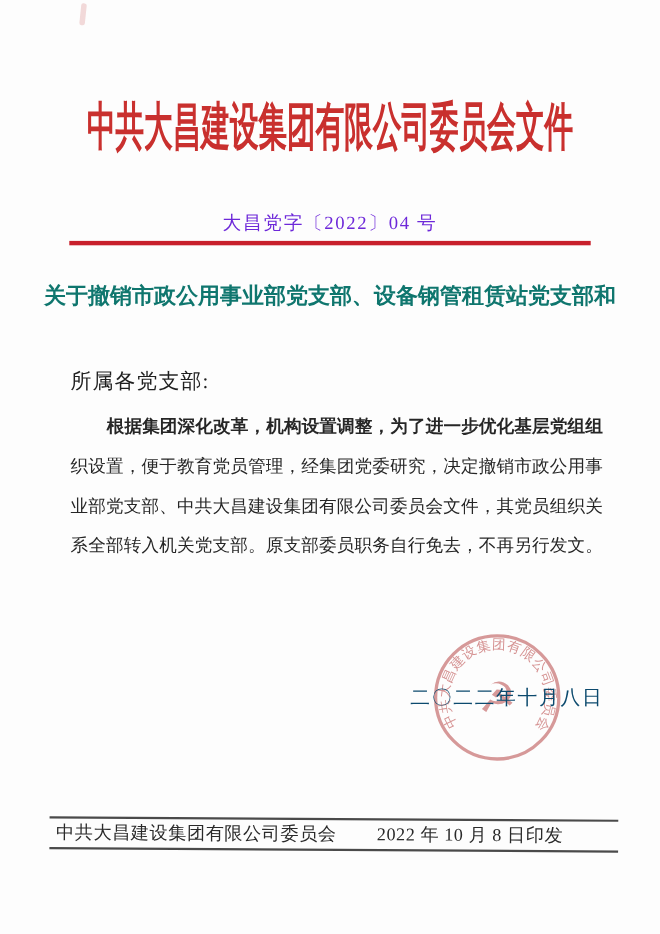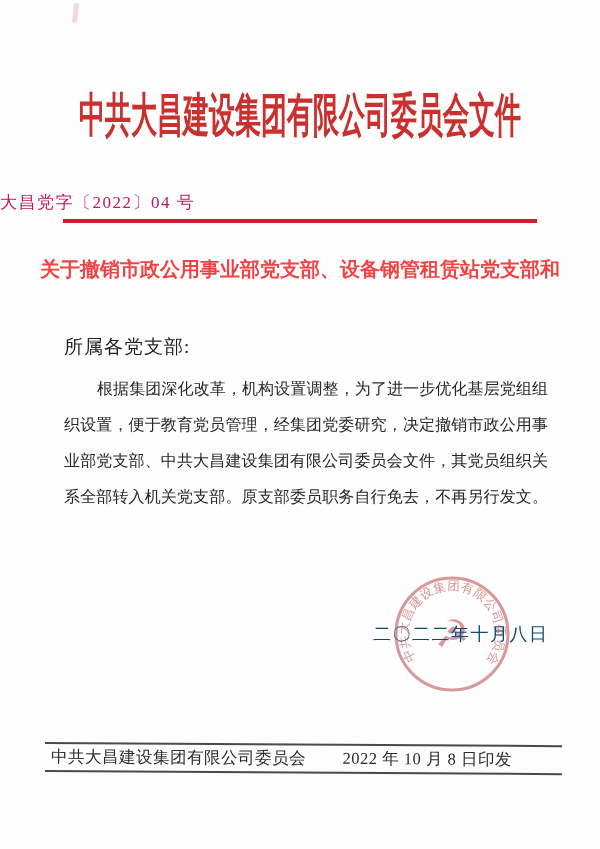--- a/index.html
+++ b/index.html
@@ -18,44 +18,44 @@
   }
   .org-title {
     position:absolute; top:84px; left:0; right:0;
     text-align:center; white-space:nowrap;
     font-size:26px; font-weight:bold; color:#c9302e;
     transform:scaleY(1.8); transform-origin:50% 0;
     letter-spacing:0px;
   }
   .doc-number {
     position:absolute; top:191px; left:0; right:0;
-    text-align:left; font-size:17px; letter-spacing:1.5px; color:#be185d;
+    text-align:center; font-size:17px; letter-spacing:1.5px; color:#6d28d9;
   }
   .red-rule {
     position:absolute; top:219px; left:63px; width:474px; height:4px;
     background:#c8202c;
   }
   .subject {
     position:absolute; top:250px; left:30px; right:30px;
-    text-align:center; font-weight:bold; color:#ef4444;
+    text-align:center; font-weight:bold; color:#0f766e;
     font-size:20px; line-height:38px;
   }
   .salutation {
     position:absolute; top:334px; left:64px;
     font-size:19px; font-weight:normal; color:#1f1f1f; letter-spacing:1px;
   }
   .body-text {
     position:absolute; top:371px; left:64px; width:484px;
     font-size:16px; color:#262626;
   }
   .body-line {
     height:36px; line-height:36px; white-space:nowrap;
     text-align:justify; text-align-last:justify;
   }
-  .body-line.indent { text-indent:33px; }
+  .body-line.indent { text-indent:33px;font-weight:bold; }
   .seal {
     position:absolute; left:392px; top:575px; width:120px; height:126px;
     opacity:0.85;
   }
   .seal-arc-text { font-size:12.5px; fill:#cf8181; letter-spacing:0.5px;
     font-family:"Liberation Serif","DejaVu Serif",serif; }
   .seal-emblem-glyph { font-size:38px; fill:#d08888;
     font-family:"DejaVu Sans",sans-serif; }
   .sign-date {
     position:absolute; top:622px; left:373px;

